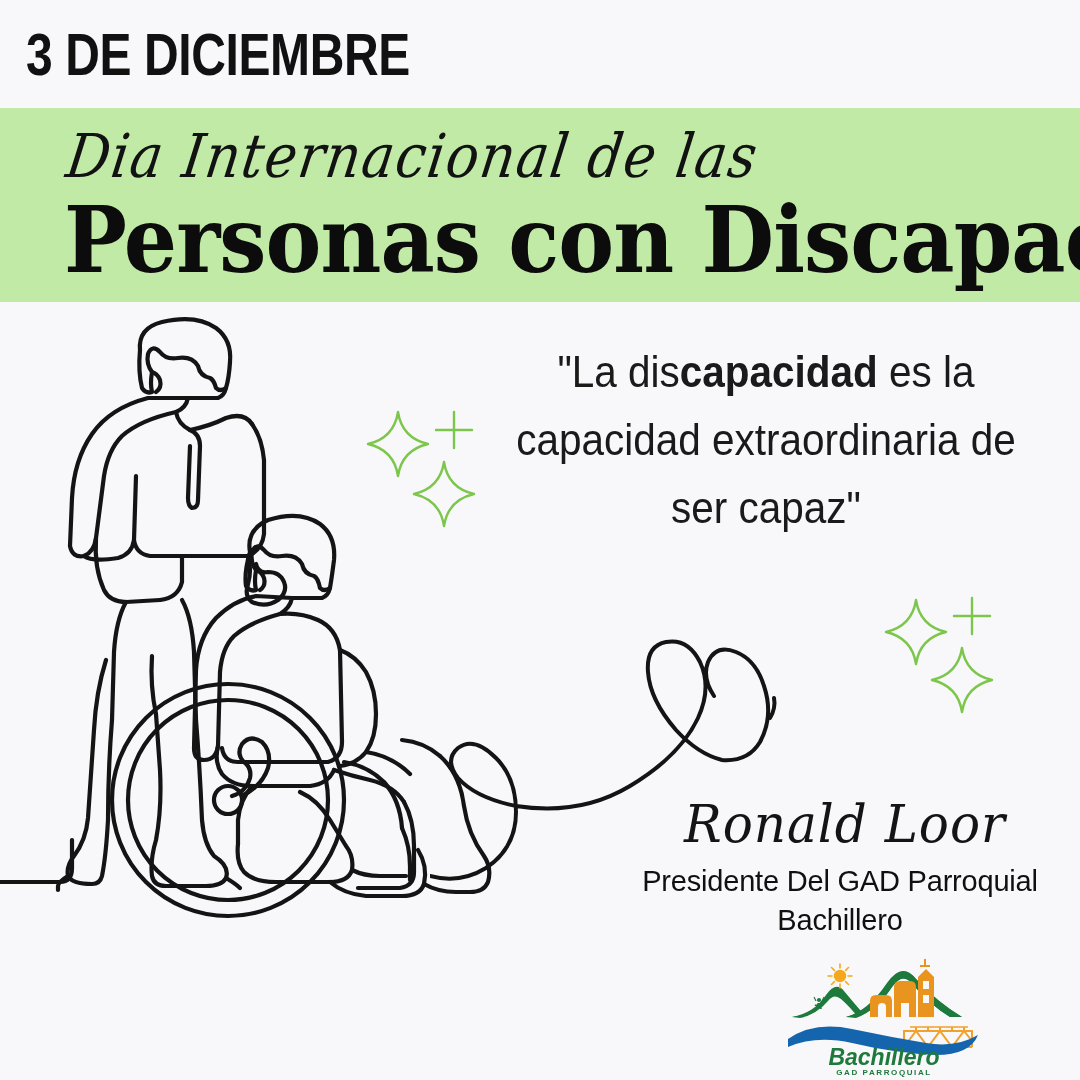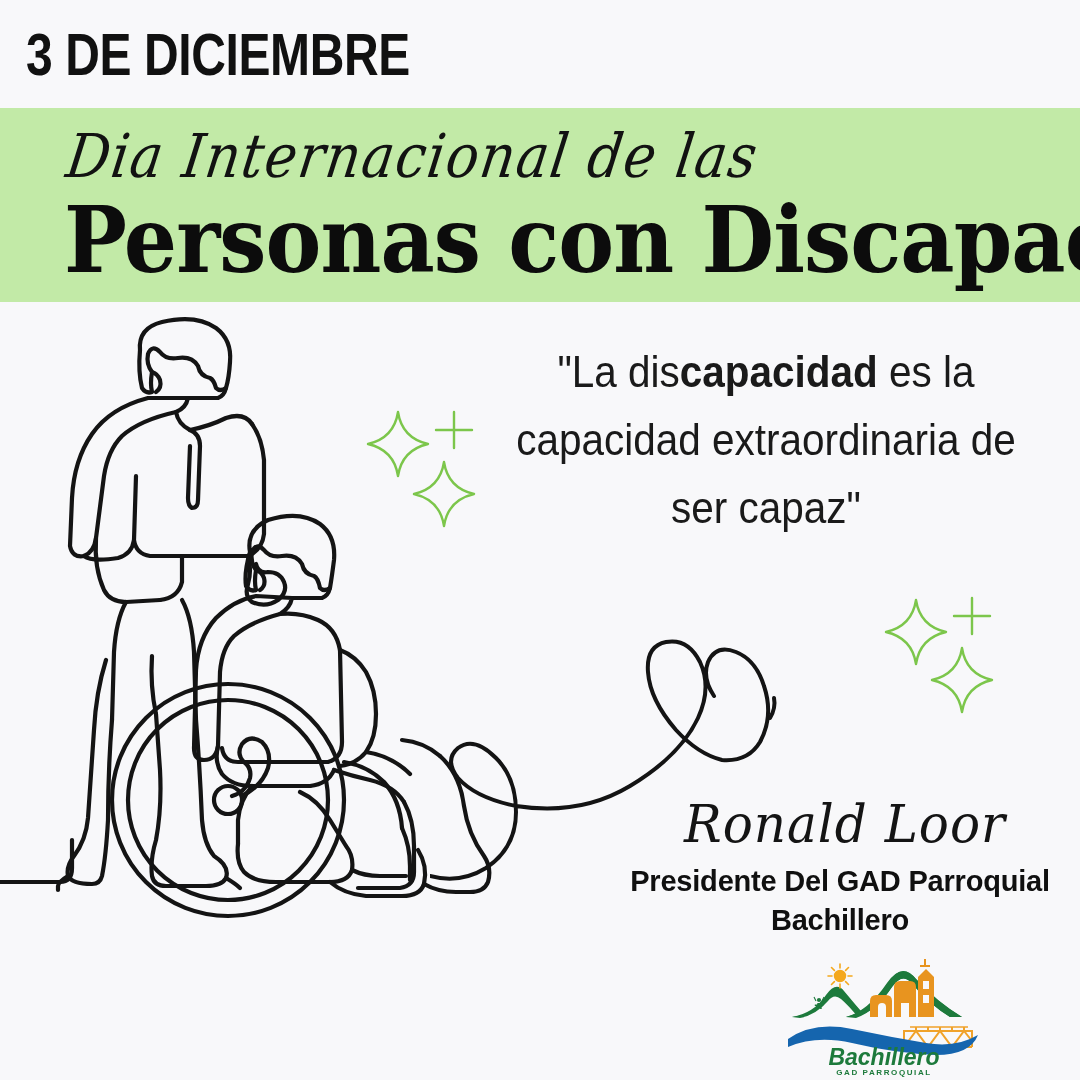--- a/index.html
+++ b/index.html
@@ -137,21 +137,21 @@
     transform: scaleY(1.05);
     transform-origin: center top;
   }
   .signature-role {
     position: absolute;
     left: 600px;
     top: 862px;
     width: 480px;
     text-align: center;
     font-family: "Liberation Sans", sans-serif;
-    font-weight: 700;
+    font-weight: 400;
     font-size: 29px;
     line-height: 39px;
     color: #101010;
     letter-spacing: -0.2px;
   }
 
   
   .logo {
     position: absolute;
     left: 786px;

